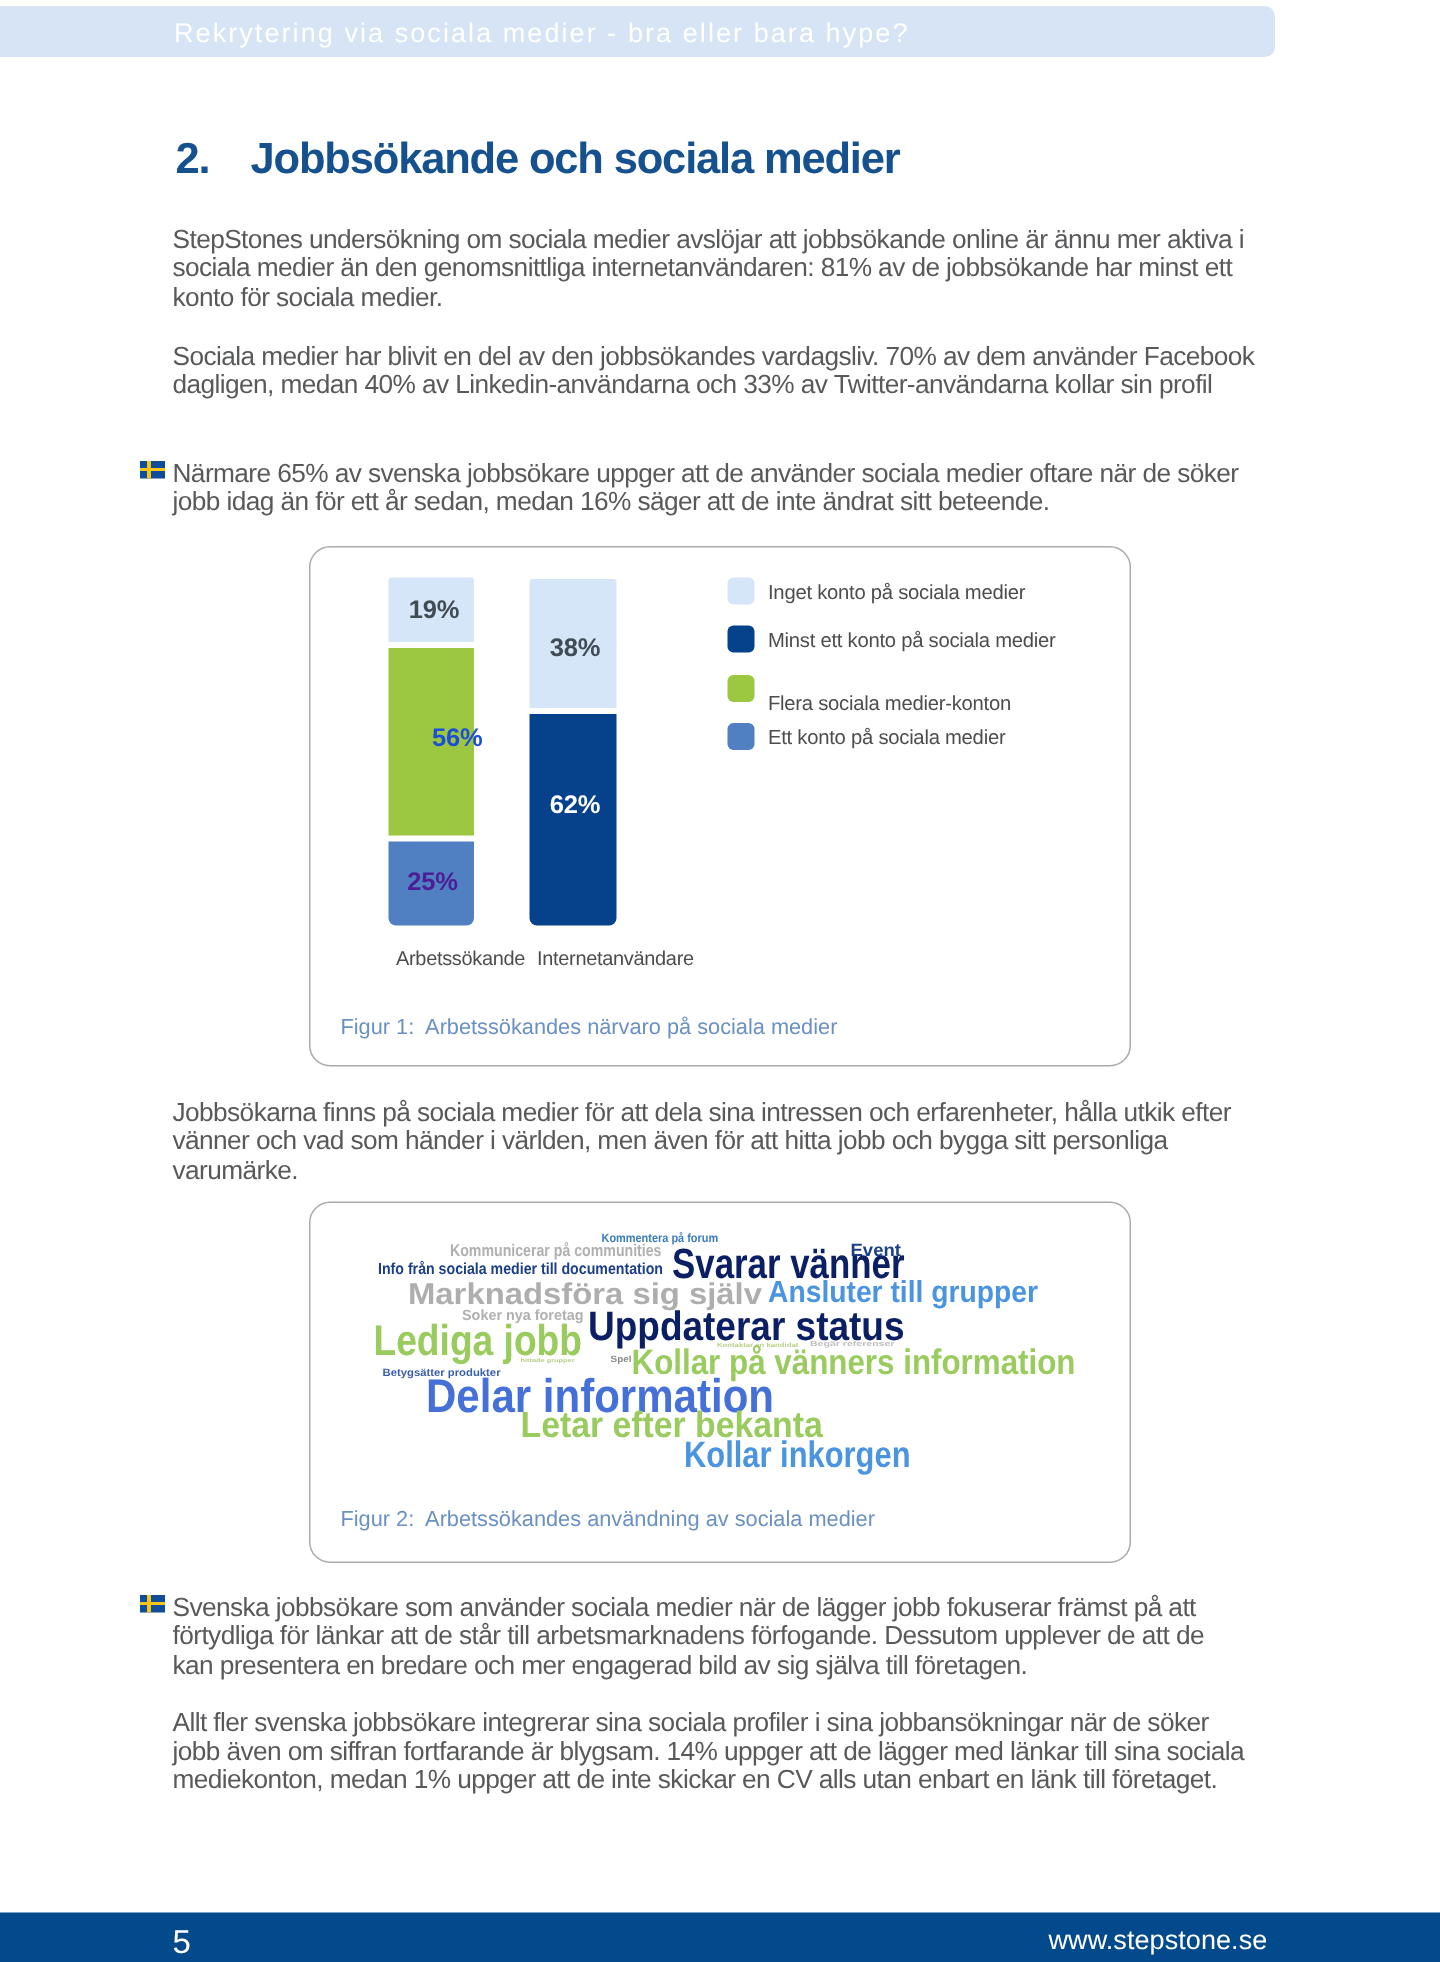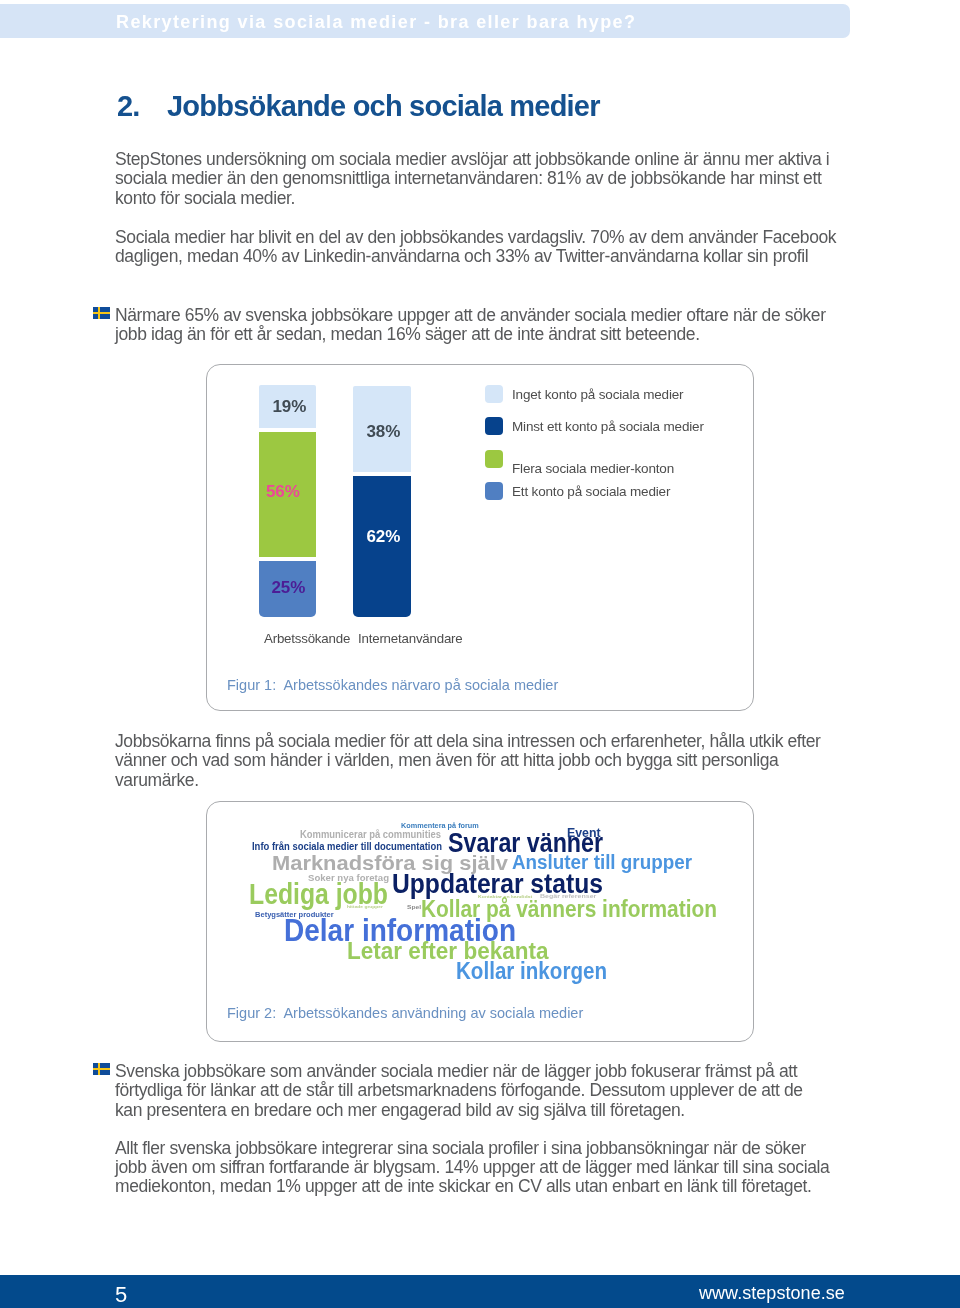--- a/index.html
+++ b/index.html
@@ -5,21 +5,21 @@
   html,body{margin:0;padding:0;}
   body{width:960px;height:1308px;background:#ffffff;
        font-family:"Liberation Sans",sans-serif;overflow:hidden;position:relative;
        -webkit-font-smoothing:antialiased;}
   .page{position:absolute;left:0;top:0;width:960px;height:1308px;}
 
   
   .runhead{position:absolute;left:0;top:4px;width:850px;height:34px;
            background:#d6e4f6;border-radius:0 7px 7px 0;}
   .runhead-text{position:absolute;left:116px;top:13px;font-size:18px;line-height:18px;
-                font-weight:bold;color:#ffffff;letter-spacing:1.38px;white-space:pre;}
+                font-weight:normal;color:#ffffff;letter-spacing:1.38px;white-space:pre;}
 
   
   .secnum{position:absolute;left:117px;top:91px;font-size:29px;font-weight:bold;
           color:#15518f;line-height:30px;letter-spacing:-0.78px;}
   .title{position:absolute;left:167px;top:91px;font-size:29px;font-weight:bold;
          color:#15518f;line-height:30px;letter-spacing:-0.78px;white-space:pre;}
 
   
   .para{position:absolute;left:115px;font-size:17.5px;line-height:19.35px;color:#58595b;
         letter-spacing:-0.39px;white-space:pre;}
@@ -80,21 +80,21 @@
       <rect x="0" y="50" width="170" height="22" fill="#f5c518"></rect>
     </svg>
   </span>
 
   <div class="figbox" id="fig1box" style="left:206px;top:364px;width:546px;height:345px"></div>
 
   <div id="bars">
       <div class="bar" style="left: 259px; top: 385px; width: 57px; height: 43px; background: rgb(213, 230, 248); border-radius: 2px 2px 0px 0px;"></div>
       <div class="barlabel" style="left: 272.5px; top: 396.5px; color: rgb(64, 75, 84);">19%</div>
       <div class="bar" style="left: 259px; top: 432px; width: 57px; height: 125px; background: rgb(156, 200, 65); border-radius: 0px;"></div>
-      <div class="barlabel" style="left: 266px; top: 481.5px; color: #ec4899;">56%</div>
+      <div class="barlabel" style="left: 288px; top: 481.5px; color: #1d4ed8;">56%</div>
       <div class="bar" style="left: 259px; top: 561px; width: 57px; height: 56px; background: rgb(80, 127, 194); border-radius: 0px 0px 5px 5px;"></div>
       <div class="barlabel" style="left: 271.5px; top: 577.5px; color: #4c1d95;">25%</div>
       <div class="bar" style="left: 353px; top: 386px; width: 58px; height: 86px; background: rgb(213, 230, 248); border-radius: 2px 2px 0px 0px;"></div>
       <div class="barlabel" style="left: 366.5px; top: 421.5px; color: rgb(64, 75, 84);">38%</div>
       <div class="bar" style="left: 353px; top: 476px; width: 58px; height: 141px; background: rgb(6, 66, 140); border-radius: 0px 0px 5px 5px;"></div>
       <div class="barlabel" style="left: 366.5px; top: 526.5px; color: rgb(255, 255, 255);">62%</div>
     </div>
   <div id="cats">
       <div class="axislabel" style="left: 244px; top: 631px;">Arbetssökande</div>
       <div class="axislabel" style="left: 338px; top: 631px;">Internetanvändare</div>

